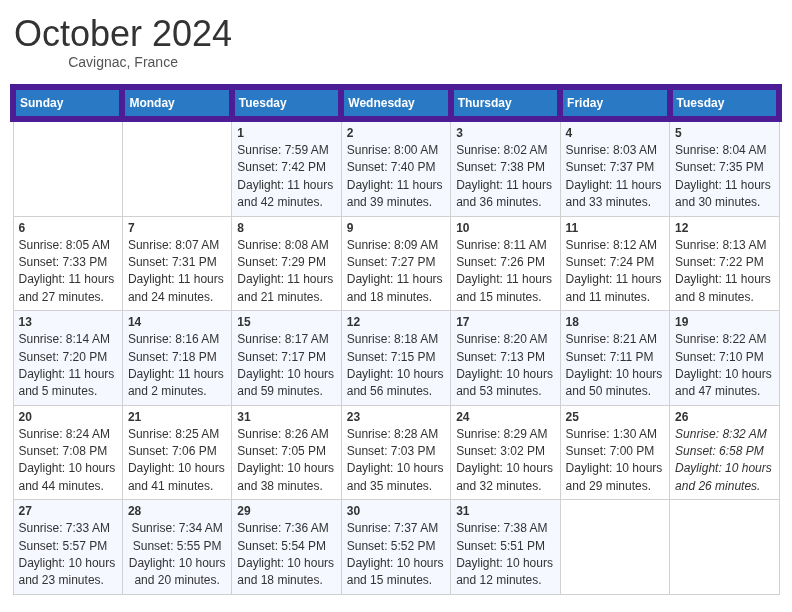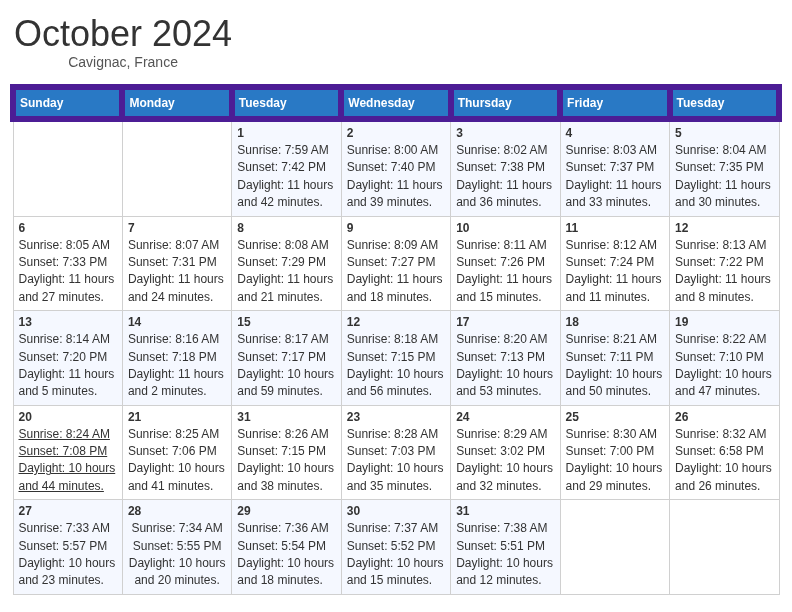--- a/index.html
+++ b/index.html
@@ -229,57 +229,57 @@
         <td>
           <span class="day-num">19</span>
           <div class="day-info" style="white-space: pre-line;">Sunrise: 8:22 AM
 Sunset: 7:10 PM
 Daylight: 10 hours and 47 minutes.</div>
         </td>
       </tr>
       <tr>
         <td>
           <span class="day-num">20</span>
-          <div class="day-info" style="white-space: pre-line; text-decoration: underline;">Sunrise: 8:24 AM
+          <div class="day-info" style="white-space: pre-line;">Sunrise: 8:24 AM
 Sunset: 7:08 PM
 Daylight: 10 hours and 44 minutes.</div>
         </td>
         <td>
           <span class="day-num">21</span>
           <div class="day-info" style="white-space: pre-line;">Sunrise: 8:25 AM
 Sunset: 7:06 PM
 Daylight: 10 hours and 41 minutes.</div>
         </td>
         <td>
           <span class="day-num">31</span>
           <div class="day-info" style="white-space: pre-line;">Sunrise: 8:26 AM
-Sunset: 7:15 PM
+Sunset: 7:05 PM
 Daylight: 10 hours and 38 minutes.</div>
         </td>
         <td>
           <span class="day-num">23</span>
           <div class="day-info" style="white-space: pre-line;">Sunrise: 8:28 AM
 Sunset: 7:03 PM
 Daylight: 10 hours and 35 minutes.</div>
         </td>
         <td>
           <span class="day-num">24</span>
           <div class="day-info" style="white-space: pre-line;">Sunrise: 8:29 AM
 Sunset: 3:02 PM
 Daylight: 10 hours and 32 minutes.</div>
         </td>
         <td>
           <span class="day-num">25</span>
-          <div class="day-info" style="white-space: pre-line;">Sunrise: 8:30 AM
+          <div class="day-info" style="white-space: pre-line;">Sunrise: 1:30 AM
 Sunset: 7:00 PM
 Daylight: 10 hours and 29 minutes.</div>
         </td>
         <td>
           <span class="day-num">26</span>
-          <div class="day-info" style="white-space: pre-line;">Sunrise: 8:32 AM
+          <div class="day-info" style="white-space: pre-line; font-style: italic;">Sunrise: 8:32 AM
 Sunset: 6:58 PM
 Daylight: 10 hours and 26 minutes.</div>
         </td>
       </tr>
       <tr>
         <td>
           <span class="day-num">27</span>
           <div class="day-info" style="white-space: pre-line;">Sunrise: 7:33 AM
 Sunset: 5:57 PM
 Daylight: 10 hours and 23 minutes.</div>

